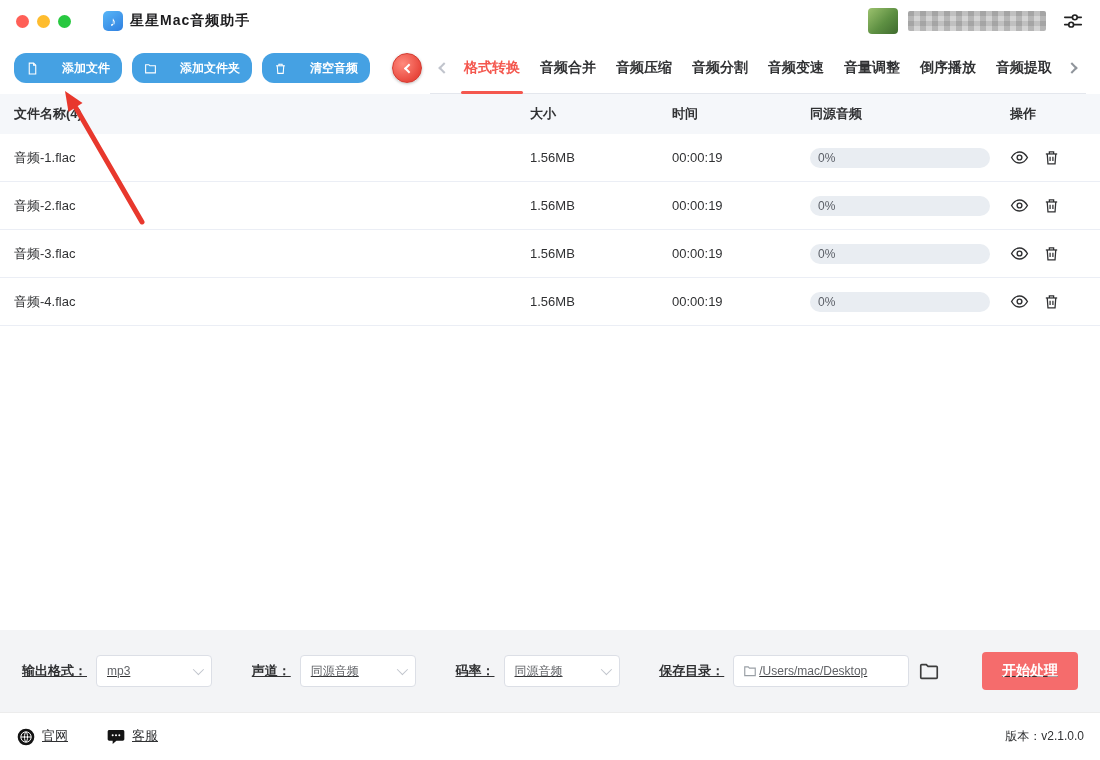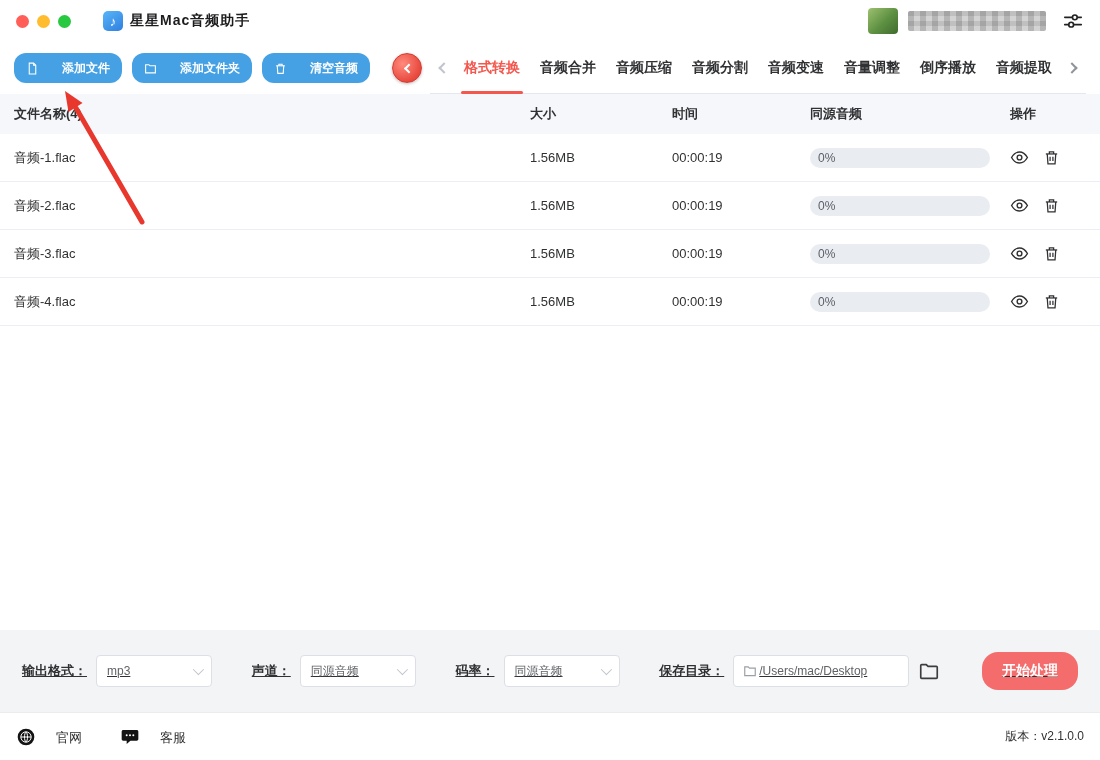--- a/index.html
+++ b/index.html
@@ -66,27 +66,27 @@
   .slabel { font-size:13px; font-weight:700; color:#303133; white-space:nowrap; }
   .select { width:116px; height:32px; background:#fff; border:1px solid #dcdfe6; border-radius:4px;
     display:flex; align-items:center; justify-content:space-between; padding:0 10px; font-size:12px; color:#606266; cursor:pointer; }
   .select .chev-s { width:8px; height:8px; border-right:1.5px solid #c0c4cc; border-bottom:1.5px solid #c0c4cc;
     transform:rotate(45deg) translateY(-2px); }
   .dir-input { width:176px; height:32px; background:#fff; border:1px solid #dcdfe6; border-radius:4px;
     display:flex; align-items:center; gap:2px; padding:0 9px; }
   .dir-input svg { flex:none; }
   .dir-input input { border:none; outline:none; width:100%; font-size:12px; color:#606266; background:transparent; font-family:inherit; }
   .folder-btn { width:24px; height:24px; cursor:pointer; display:flex; align-items:center; }
-  .start-btn { width:96px; height:38px; background:#f56c6c; color:#fff; border:none; border-radius:16px;
+  .start-btn { width:96px; height:38px; background:#f56c6c; color:#fff; border:none; border-radius:4px;
     font-size:14px; font-weight:700; cursor:pointer; font-family:inherit; }
 
   
   .footer { position:absolute; left:0; right:0; bottom:0; height:48px; background:#fff; border-top:1px solid #ececec;
     display:flex; align-items:center; padding:0 16px; gap:38px; }
-  .flink { display:flex; align-items:flex-end; gap:20px; font-size:13px; color:#303133; cursor:pointer; }
+  .flink { display:flex; align-items:flex-start; gap:6px; font-size:13px; color:#303133; cursor:pointer;text-decoration:underline; }
   .fversion { margin-left:auto; font-size:12px; color:#303133; }
 
   
   .arrow-annot { position:absolute; left:40px; top:80px; width:130px; height:160px; pointer-events:none; z-index:50; }
 </style>
 </head>
 <body>
 
 <div>
 

